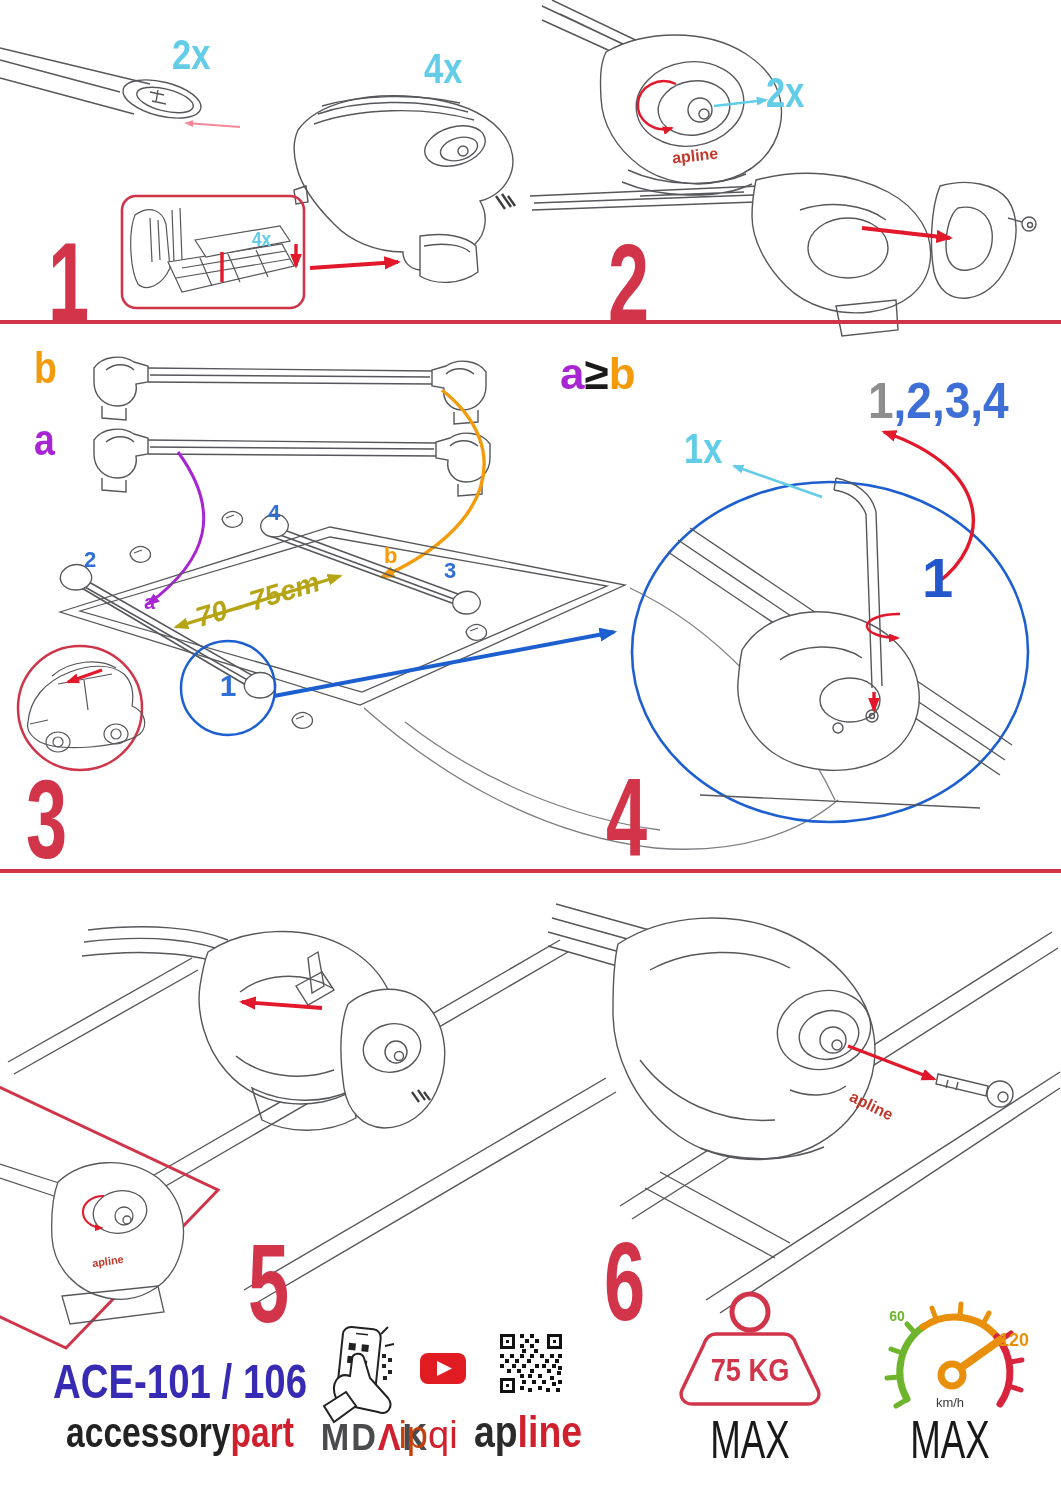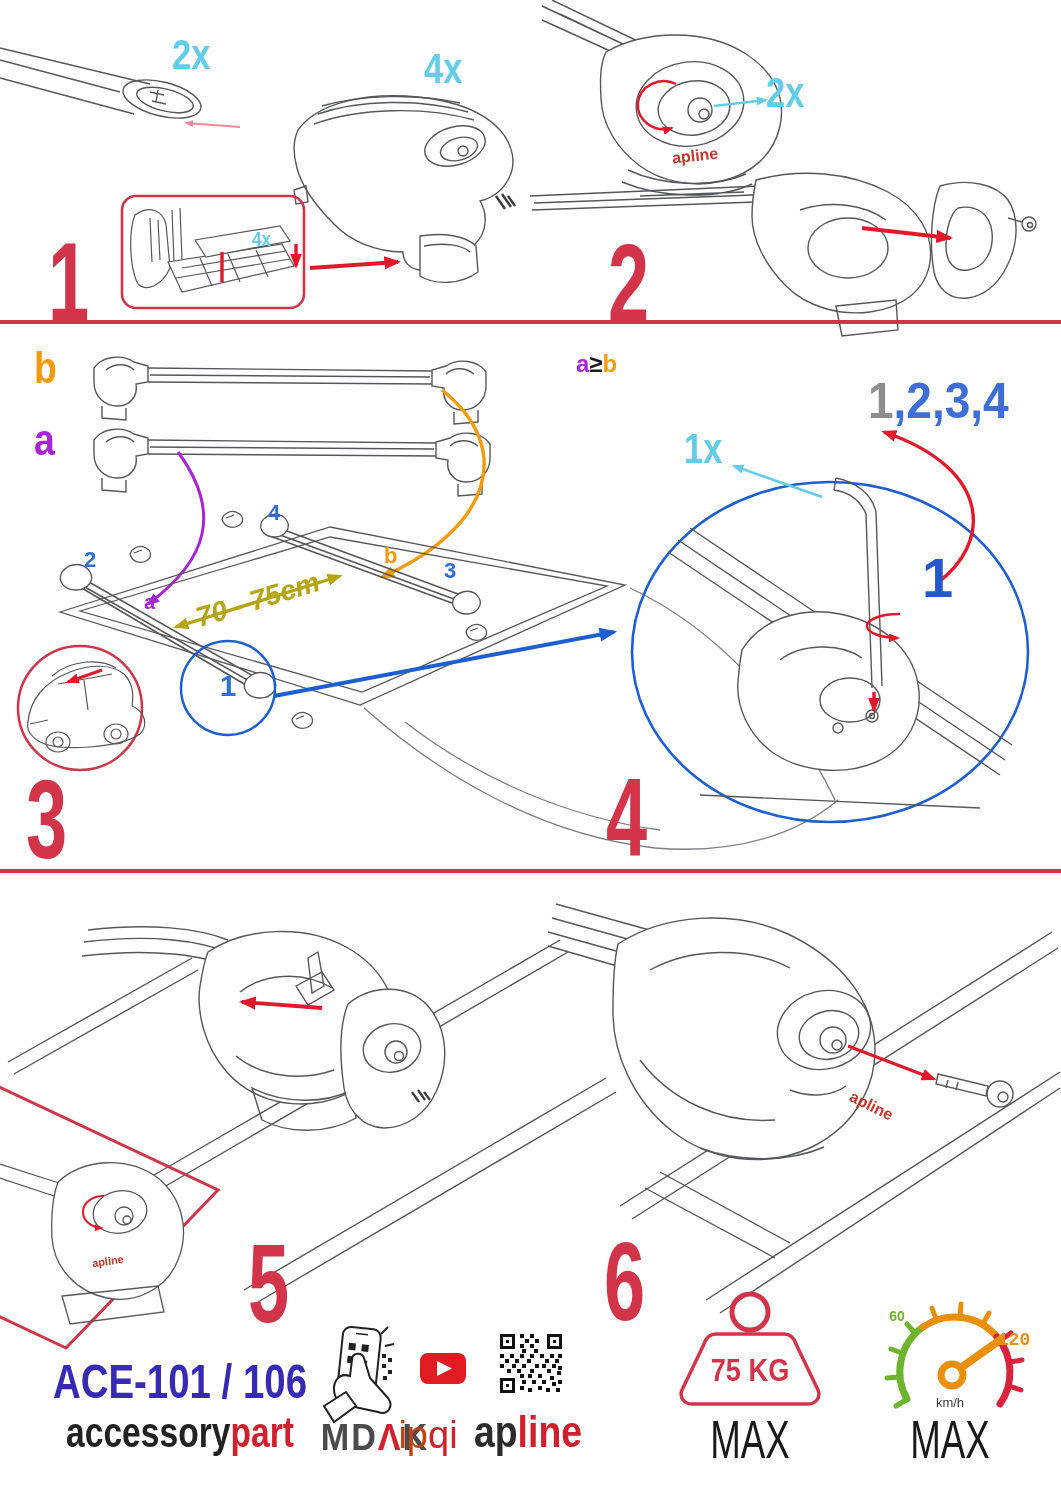--- a/index.html
+++ b/index.html
@@ -291,21 +291,21 @@
 <div class="t" style="left:34px;top:418px;font-size:44px;font-weight:bold;color:#a825d4;transform:scaleX(.85);transform-origin:left top;">a</div>
 <div class="t roofl" style="left:84px;top:549px;">2</div>
 <div class="t roofl" style="left:268px;top:502px;">4</div>
 <div class="t roofl" style="left:384px;top:545px;color:#f49b0c;">b</div>
 <div class="t roofl" style="left:444px;top:560px;">3</div>
 <div class="t roofl" style="left:144px;top:592px;color:#a825d4;font-size:20px;">a</div>
 <div class="t cc" style="left:228px;top:686px;font-size:30px;font-weight:bold;color:#2f6fd6;">1</div>
 <div class="t" style="left:258px;top:600px;font-size:28px;font-style:italic;font-weight:bold;color:#b5a514;transform:translate(-50%,-50%) rotate(-17deg);">70 - 75cm</div>
 
 <div class="t num" style="left:606px;top:762px;">4</div>
-<div class="t" style="left:576px;top:352px;font-size:24px;font-weight:bold;">
+<div class="t" style="left:560px;top:352px;font-size:44px;font-weight:bold;">
   <span style="color:#a825d4;">a</span><span style="color:#1a1a1a;">≥</span><span style="color:#f49b0c;">b</span>
 </div>
 <div class="t" style="left:868px;top:376px;font-size:50px;font-weight:bold;transform:scaleX(.92);transform-origin:left top;">
   <span style="color:#8e8e8e;">1</span><span style="color:#3d6fd7;">,2,3,4</span>
 </div>
 <div class="t qty" style="left:684px;top:428px;">1x</div>
 <div class="t" style="left:922px;top:550px;font-size:56px;font-weight:bold;color:#2457cc;">1</div>
 
 <div class="t num" style="left:248px;top:1228px;">5</div>
 <div class="t" style="left:92px;top:1256px;font-size:11px;font-weight:bold;color:#c0392b;transform:rotate(-8deg);">apline</div>
@@ -322,17 +322,17 @@
 </div>
 <div class="t" style="left:428px;top:1416px;font-size:38px;transform:translateX(-50%);">
   <span style="color:#c2410c;">ip</span><span style="color:#d0202e;">qi</span>
 </div>
 <div class="t" style="left:528px;top:1410px;font-size:44px;font-weight:bold;transform:translateX(-50%) scaleX(.85);">
   <span style="color:#2b2b2b;">ap</span><span style="color:#d0202e;">line</span>
 </div>
 <div class="t" style="left:750px;top:1370px;font-size:32px;font-weight:bold;color:#d2344a;transform:translate(-50%,-50%) scaleX(.85);">75 KG</div>
 <div class="t" style="left:750px;top:1412px;font-size:54px;color:#191919;transform:translateX(-50%) scaleX(.68);">MAX</div>
 <div class="t" style="left:897px;top:1316px;font-size:14px;font-weight:bold;color:#6cb52d;transform:translate(-50%,-50%);">60</div>
-<div class="t" style="left:1014px;top:1340px;font-size:18px;font-weight:bold;color:#e8900c;transform:translate(-50%,-50%);font-family:Liberation Mono, monospace;">120</div>
+<div class="t" style="left:1014px;top:1340px;font-size:18px;font-weight:bold;color:#e8900c;transform:translate(-50%,-50%);">120</div>
 <div class="t" style="left:950px;top:1396px;font-size:13px;color:#3a3a3a;transform:translateX(-50%);">km/h</div>
 <div class="t" style="left:950px;top:1412px;font-size:54px;color:#191919;transform:translateX(-50%) scaleX(.68);">MAX</div>
 
 </div>
 
 </body></html>

